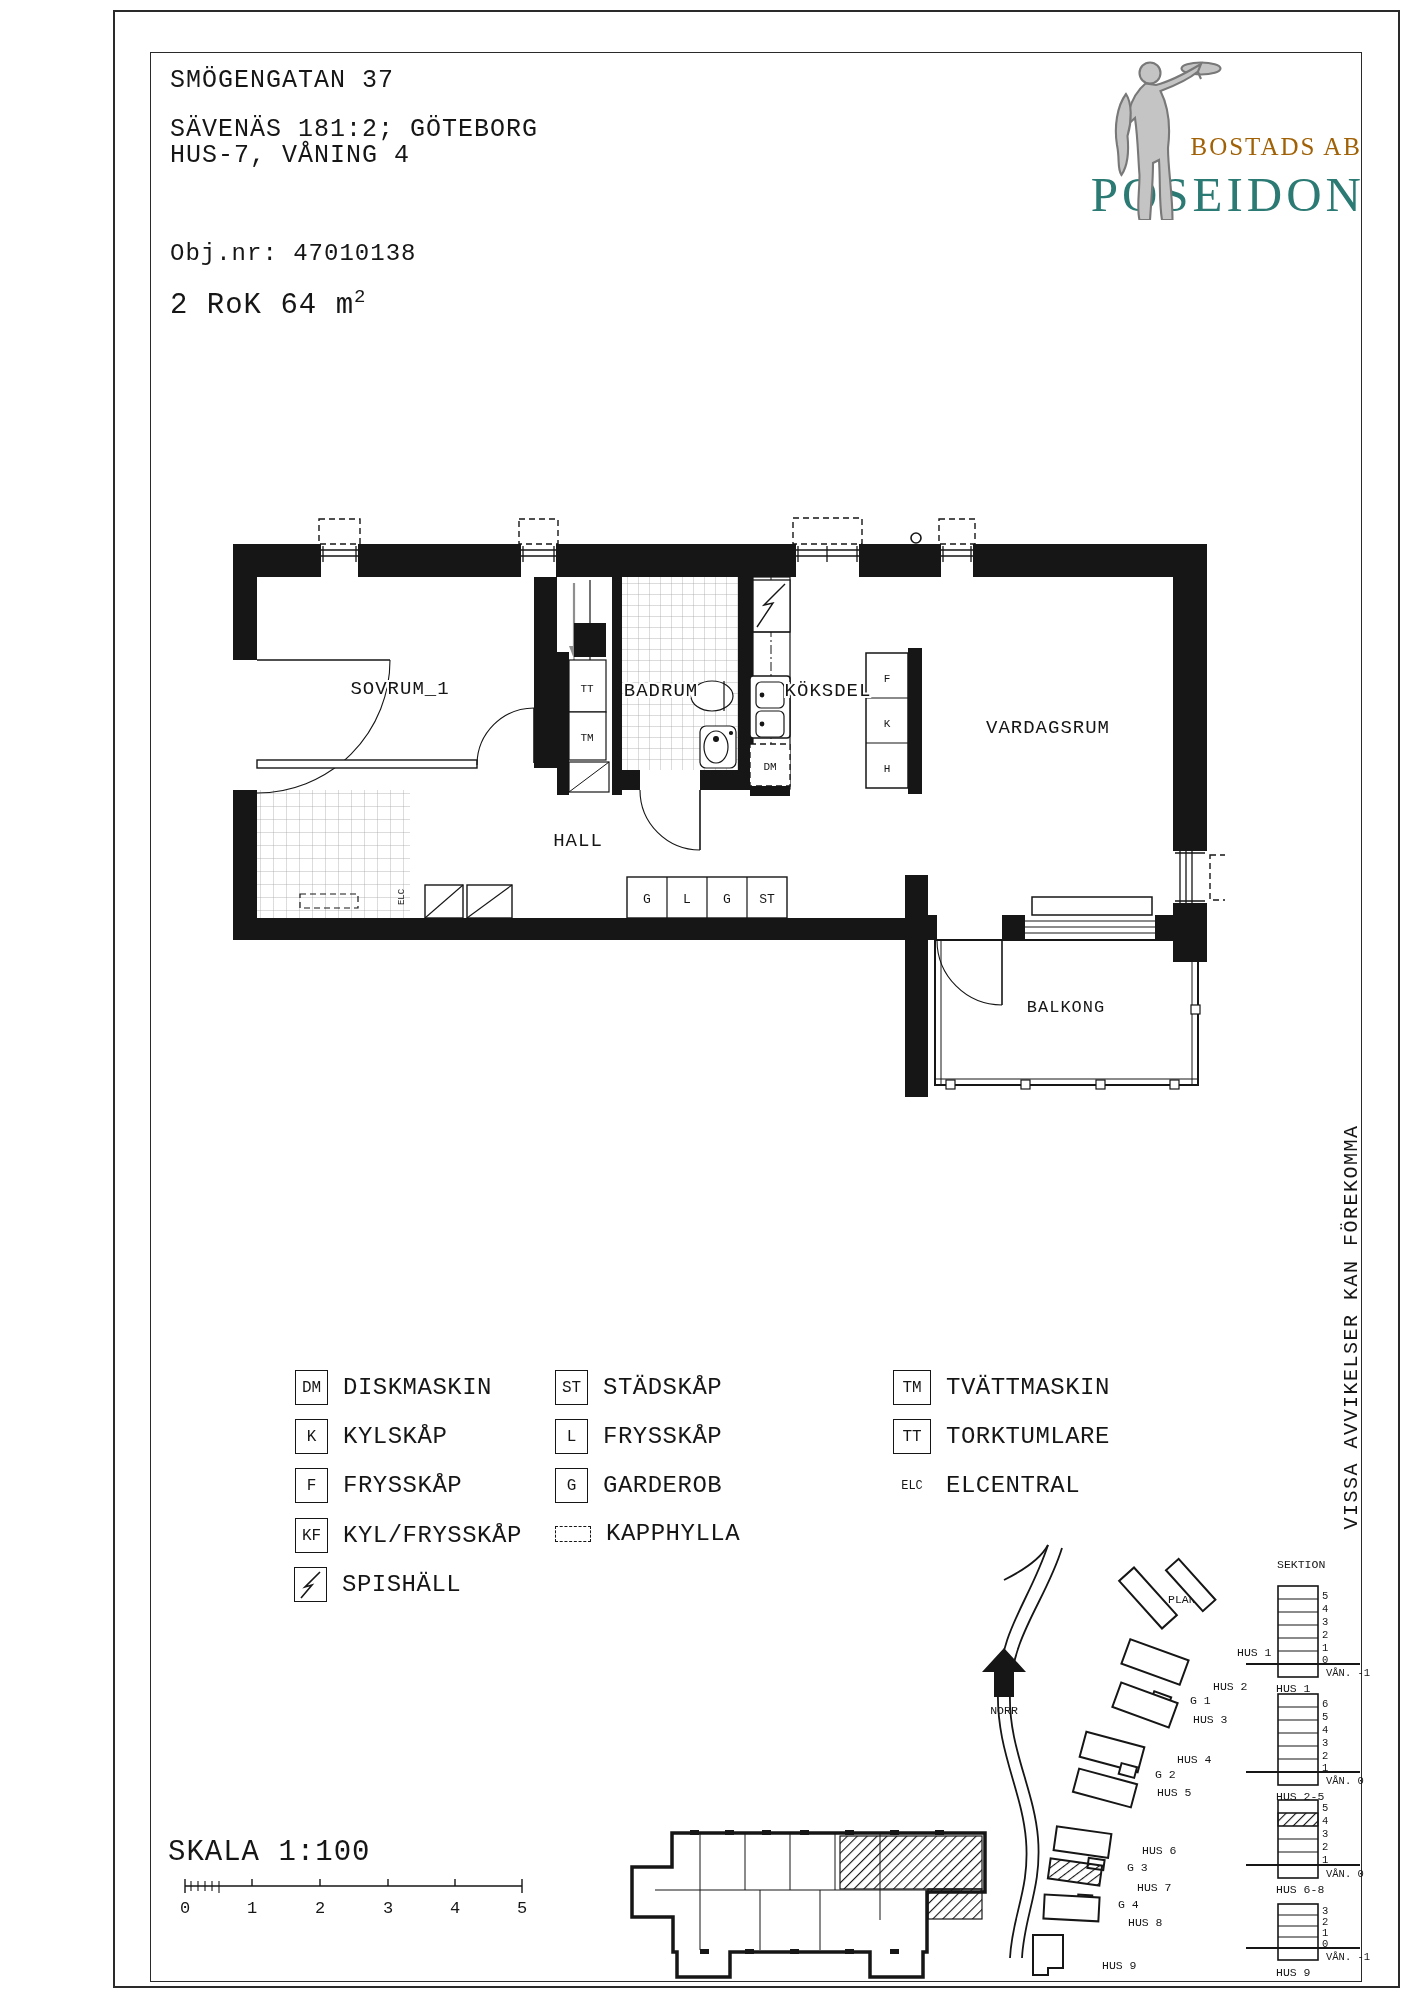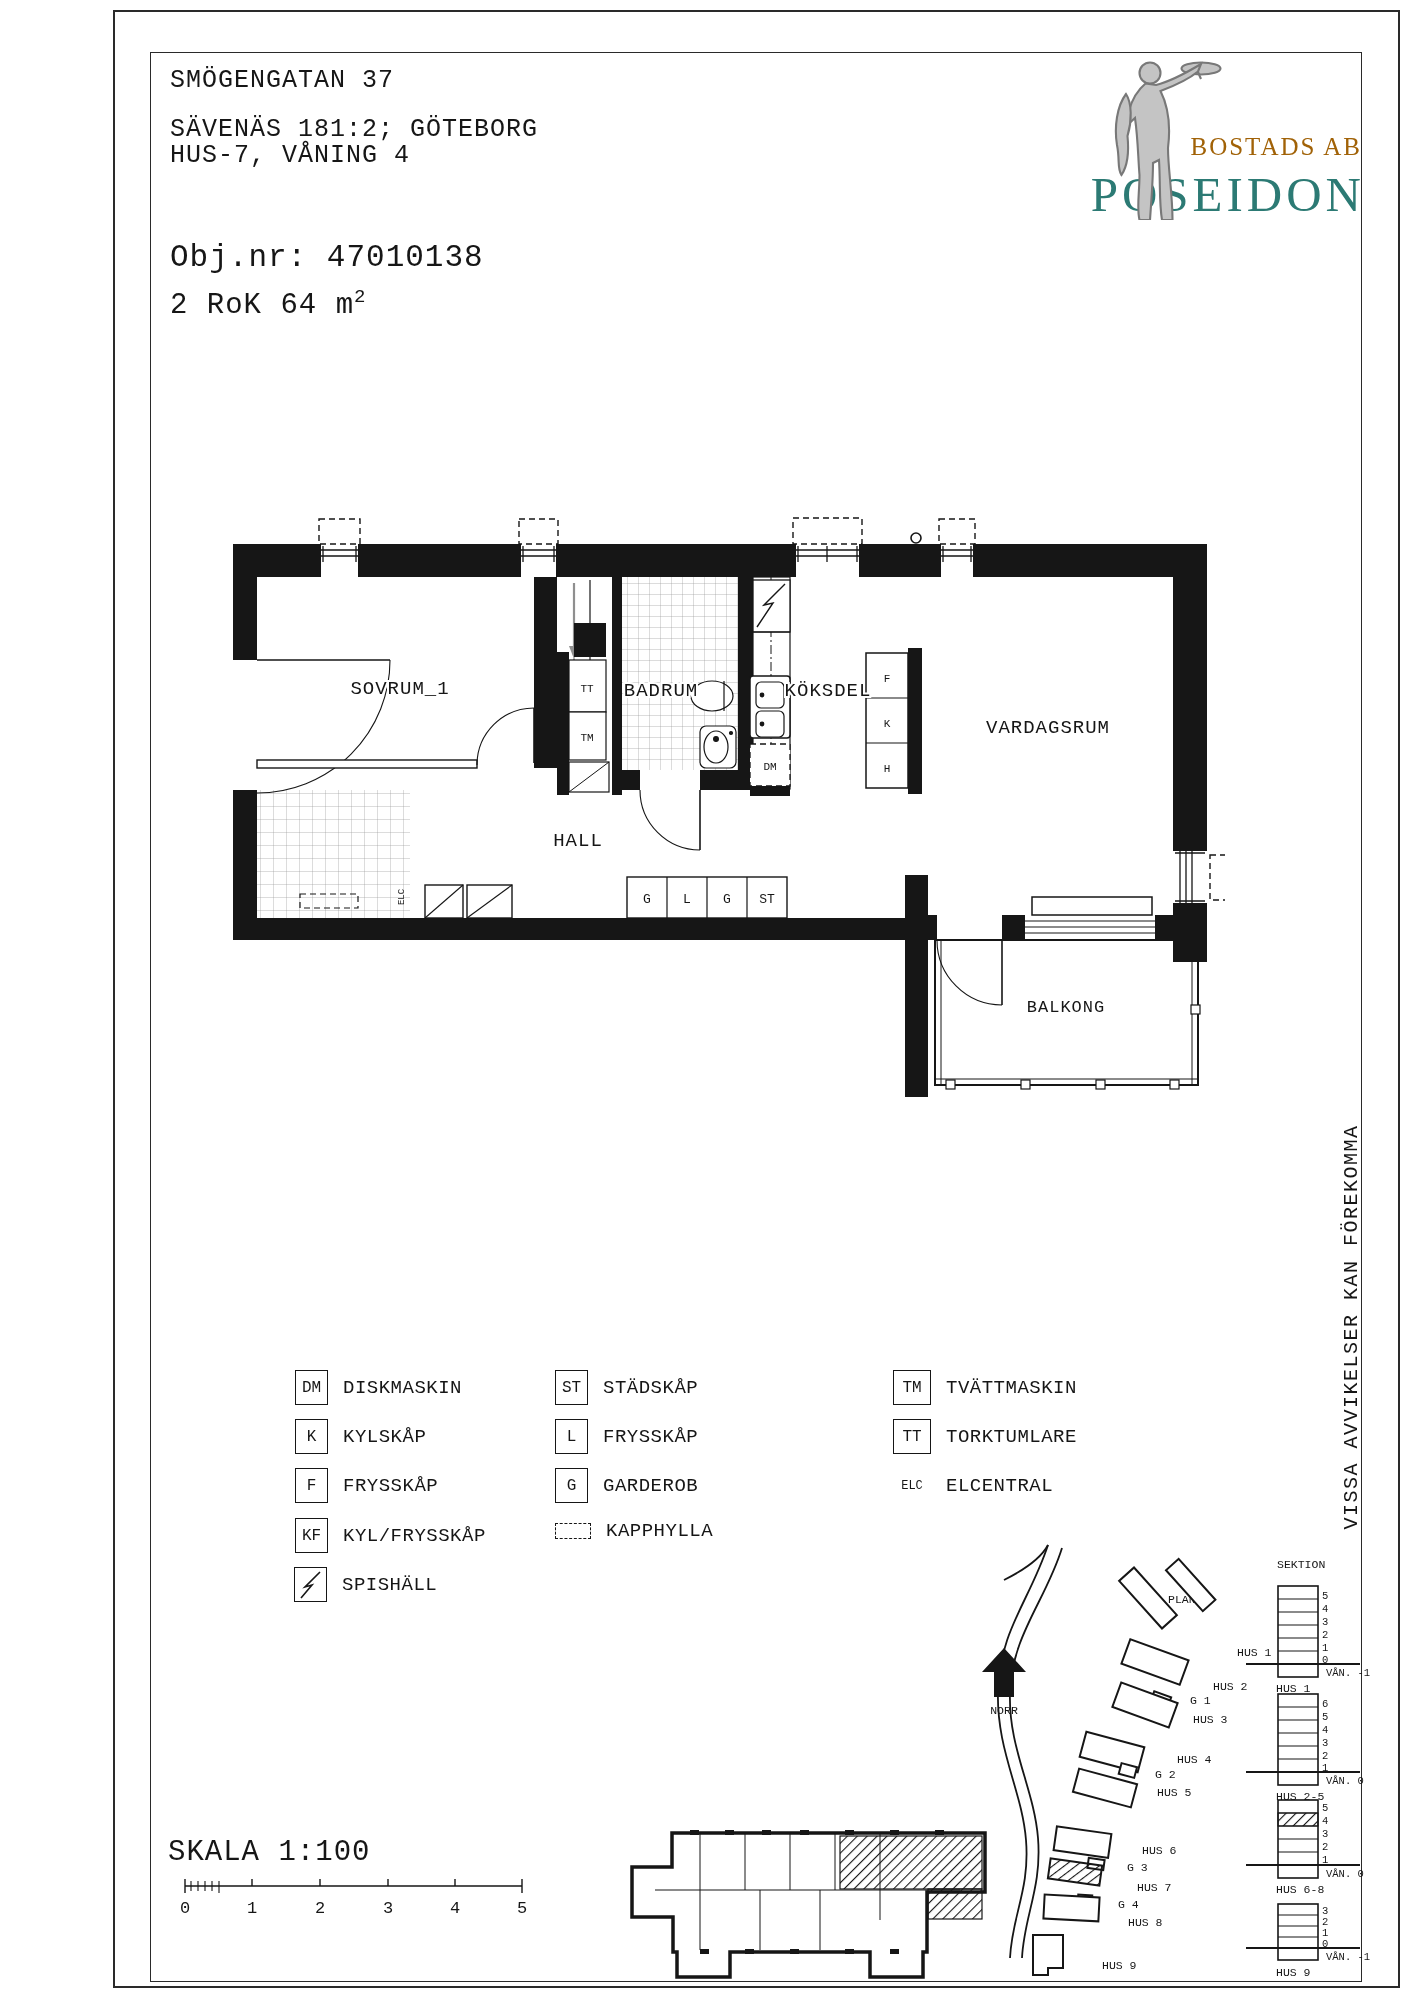--- a/index.html
+++ b/index.html
@@ -4,34 +4,34 @@
 <style>
   html,body{margin:0;padding:0;background:#fff;}
   #page{position:relative;width:1413px;height:2000px;background:#fff;overflow:hidden;
         font-family:"Liberation Mono","DejaVu Sans Mono",monospace;color:#161616;padding-left:48px;}
   .abs{position:absolute;}
   #outer-frame{left:113px;top:10px;width:1287px;height:1978px;border:2px solid #2a2a2a;box-sizing:border-box;}
   #content-frame{left:150px;top:52px;width:1212px;height:1930px;border:1.6px solid #2a2a2a;box-sizing:border-box;}
   
   .hline{left:170px;white-space:nowrap;font-size:25px;letter-spacing:1px;}
   #hl1{top:66px;} #hl2{top:115px;} #hl3{top:141px;}
-  #objnr{left:170px;top:240px;font-size:31px;letter-spacing:1px;}
+  #objnr{left:170px;top:240px;font-size:24px;letter-spacing:1px;}
   #aptsize{left:170px;top:286px;font-size:29px;letter-spacing:1px;}
   #aptsize sup{font-size:19px;}
   
   #brand-top{left:1155px;top:133px;width:207px;text-align:right;font-family:"Liberation Serif","DejaVu Serif",serif;
              font-size:25px;letter-spacing:2px;}
   #brand-name{left:1035px;top:166px;width:330px;text-align:right;font-family:"Liberation Serif","DejaVu Serif",serif;
               font-size:49px;letter-spacing:4px;}
   
   .lrow{display:flex;align-items:center;gap:15px;}
   .lbox{width:33px;height:35px;border:1.6px solid #161616;display:flex;align-items:center;justify-content:center;
         font-size:16px;flex:0 0 auto;box-sizing:border-box;background:#fff;}
   .lbox.noborder{border:none;font-size:12px;}
-  .llabel{font-size:19px;letter-spacing:0.5px;white-space:nowrap;}
+  .llabel{font-size:24px;letter-spacing:0.5px;white-space:nowrap;}
   
   #vnote{left:1351px;top:1327px;transform:translate(-50%,-50%) rotate(-90deg);white-space:nowrap;
          font-size:20px;letter-spacing:1.5px;}
   #skala{left:168px;top:1836px;font-size:29px;letter-spacing:1px;}
   svg text{font-family:"Liberation Mono","DejaVu Sans Mono",monospace;fill:#161616;}
   .roomlabel{font-size:19px;letter-spacing:1px;paint-order:stroke;stroke:#fff;stroke-width:4px;}
   .fixlabel{font-size:11px;}
   .minilabel{font-size:13px;}
   .sitelabel{font-size:11.5px;}
   .secnum{font-size:10.5px;}

